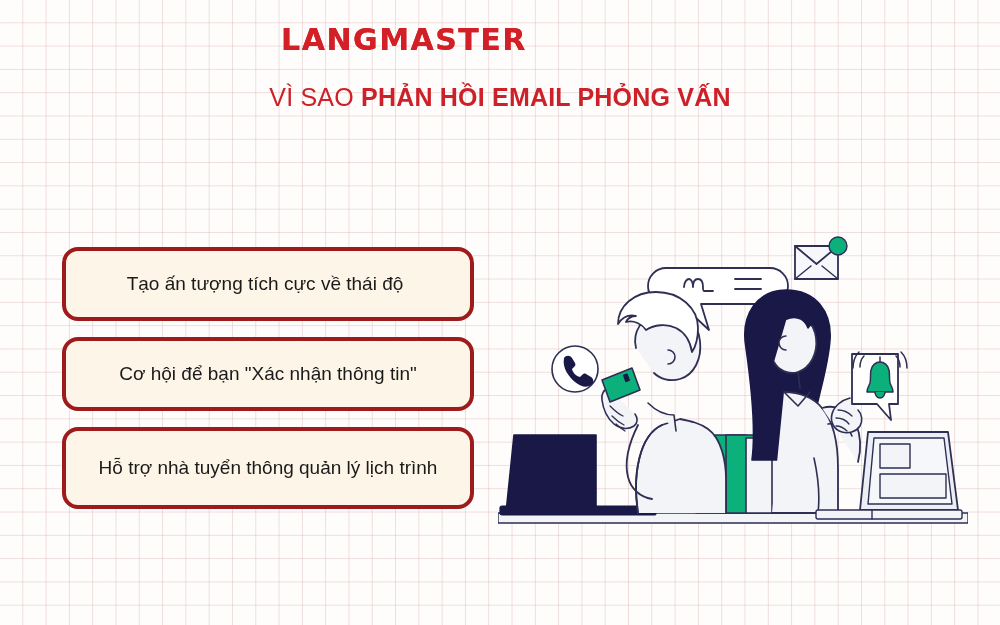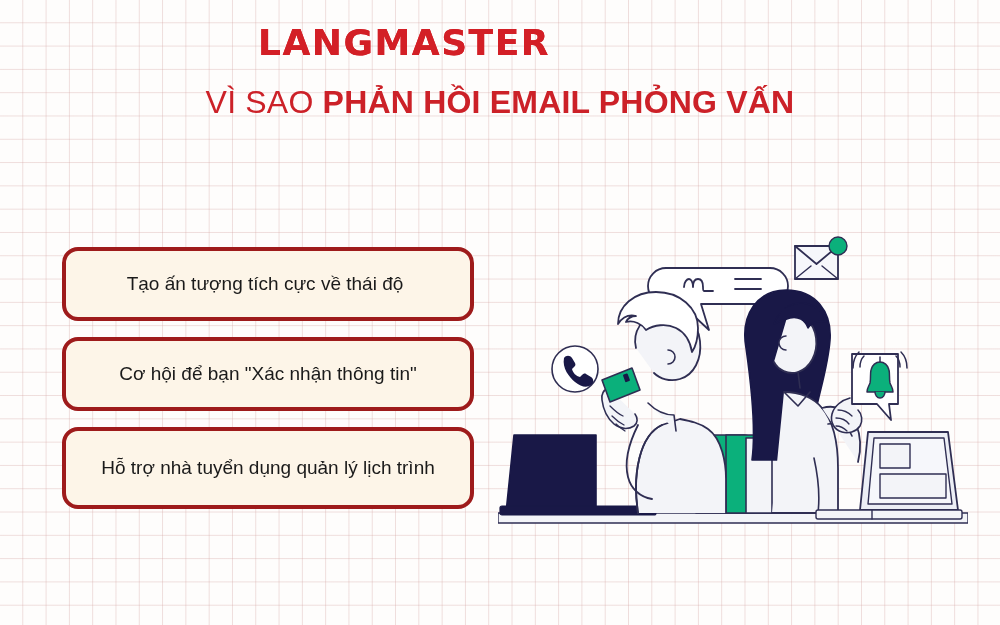--- a/index.html
+++ b/index.html
@@ -31,41 +31,41 @@
     overflow: hidden;
   }
 
   
   .logo {
     position: absolute;
     top: 22px;
     left: 0;
     width: 808px;
     text-align: center;
-    font-size: 36px;
+    font-size: 30px;
     font-weight: bold;
     letter-spacing: 1.5px;
     color: #d31f26;
     font-family: "DejaVu Sans", sans-serif;
     text-shadow: 0 0 0.6px #d31f26;
   }
 
   .headline {
     position: absolute;
     top: 82px;
     left: 0;
     width: 1000px;
     text-align: center;
     color: #cc2128;
     line-height: 1.26;
   }
   .headline .line1,
   .headline .line2 {
     display: block;
-    font-size: 32px;
+    font-size: 25px;
     letter-spacing: 0.2px;
   }
   .headline .line1 { font-weight: 400; }
   .headline .line1 .bold { font-weight: 700; }
   .headline .line2 { font-weight: 400; margin-top: 3px; }
 
   
   .boxes {
     position: absolute;
     left: 62px;
@@ -112,21 +112,21 @@
   </div>
 
   <div class="boxes">
     <div class="box box-1">
       <span>Tạo ấn tượng tích cực về thái độ</span>
     </div>
     <div class="box box-2">
       <span>Cơ hội để bạn "Xác nhận thông tin"</span>
     </div>
     <div class="box box-3">
-      <span>Hỗ trợ nhà tuyển dụng quản lý lịch trình</span>
+      <span>Hỗ trợ nhà tuyển thông quản lý lịch trình</span>
     </div>
   </div>
 
   <div class="illustration">
     <svg viewBox="0 0 470 305" xmlns="http://www.w3.org/2000/svg">
       <g fill="none" stroke="#2f2e53" stroke-width="1.6" stroke-linejoin="round" stroke-linecap="round">
 
         <g>
           <circle cx="77" cy="141" r="23" fill="#ffffff" stroke="#2f2e53" stroke-width="1.6"></circle>
           <path d="M66 130c2-3 6-3 8 0l3 5c1 2 0 3-1 4l-2 2c1 4 4 7 8 8l2-2c1-1 3-2 4-1l5 3c3 2 3 6 0 8-4 3-10 2-16-3s-13-14-11-24z" fill="#191847" stroke="none"></path>

